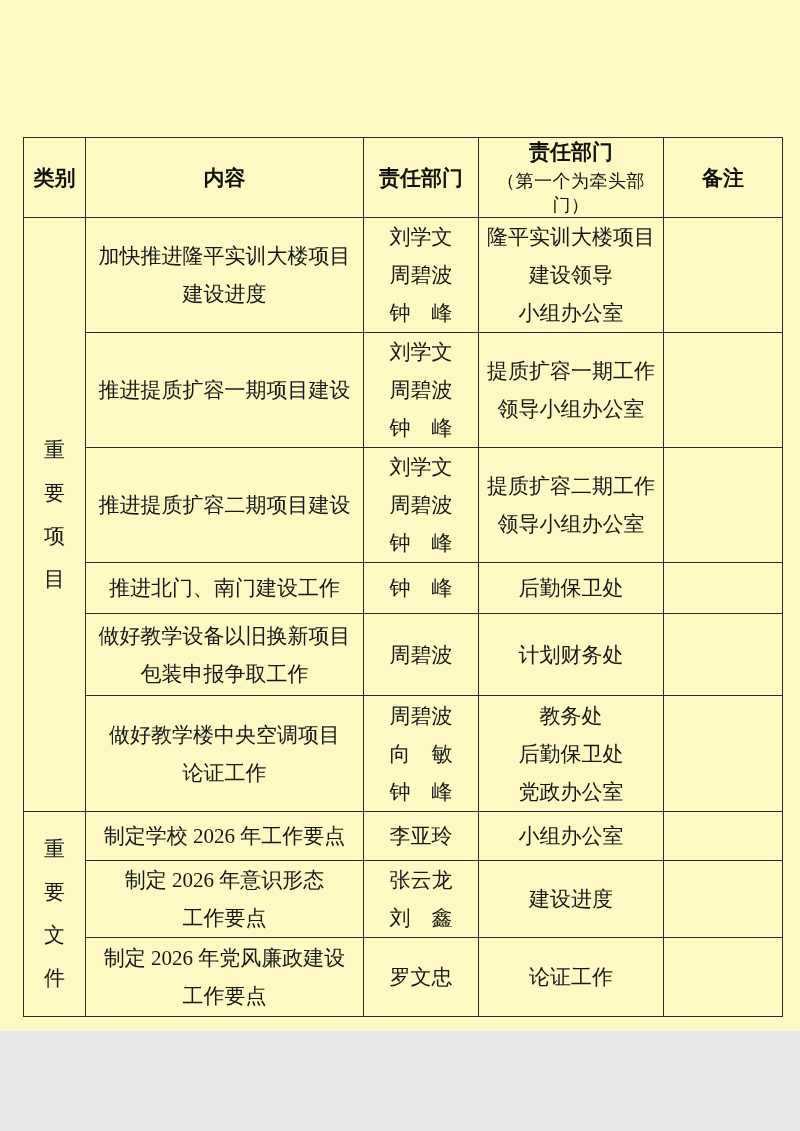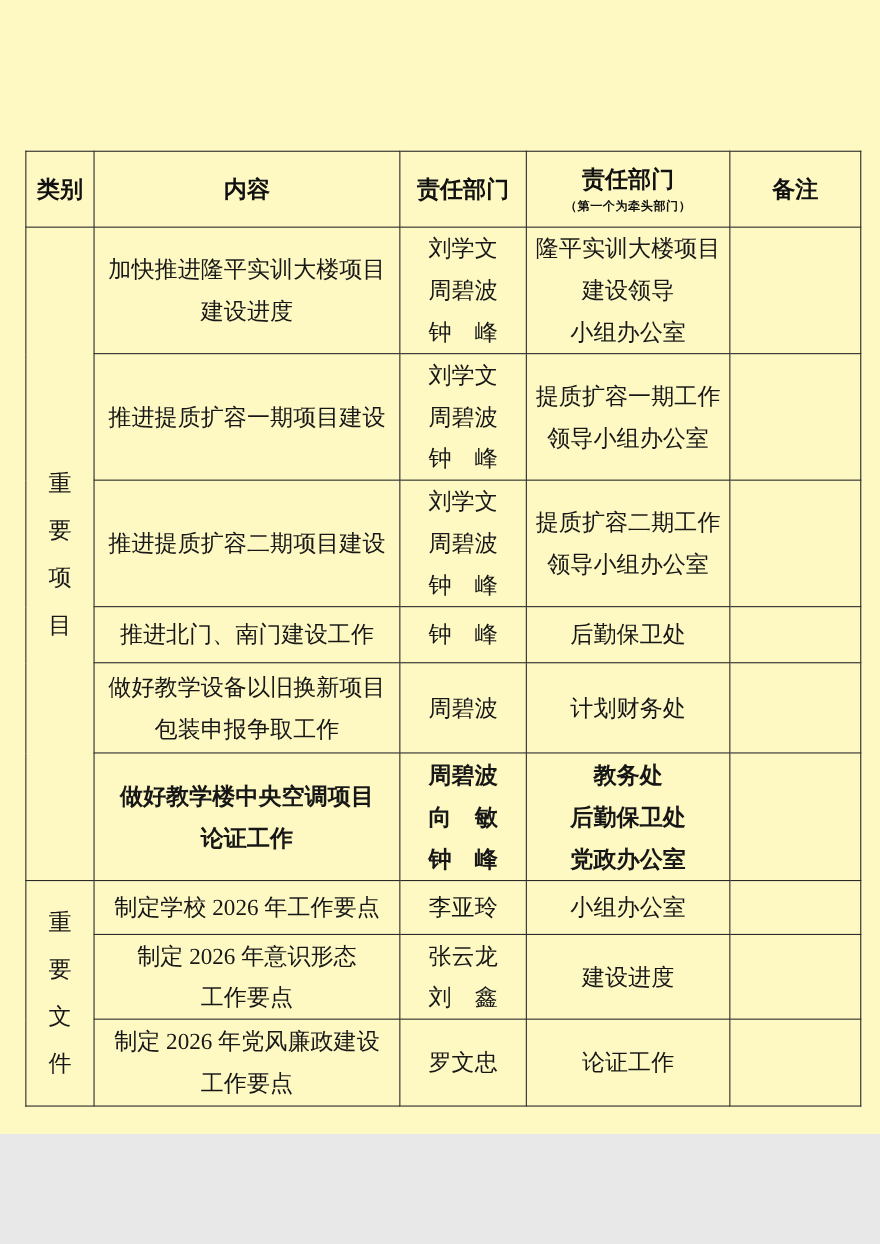--- a/index.html
+++ b/index.html
@@ -31,22 +31,22 @@
   }
   
   tr.header-row { height: 69px; }
   th.hcell {
     font-family: "Liberation Sans", "DejaVu Sans", sans-serif;
     font-weight: bold;
     font-size: 21px;
     color: #111;
   }
   th.hcell .sub {
-    font-size: 11px;
-    font-weight: bold;
+    font-size: 18px;
+    font-weight: normal;
     margin-top: 3px;
     letter-spacing: 0.5px;
   }
   
   td.cell {
     font-family: "Liberation Serif", "DejaVu Serif", serif;
     font-size: 21px;
     line-height: 38px;
     white-space: pre-line;
     color: #171717;
@@ -57,21 +57,21 @@
     line-height: 43px;
     white-space: pre-line;
     color: #171717;
   }
   
   tr.r1 { height: 114px; }
   tr.r2 { height: 115px; }
   tr.r3 { height: 114px; }
   tr.r4 { height: 51px; }
   tr.r5 { height: 82px; }
-  tr.r6 { height: 116px; font-weight: bold; }
+  tr.r6 { height: 116px; }
   tr.r7 { height: 49px; }
   tr.r8 { height: 76px; }
   tr.r9 { height: 79px; }
   .footer {
     position: absolute;
     top: 1043px;
     left: 0;
     width: 100%;
     text-align: center;
     font-family: Liberation Mono, monospace;

